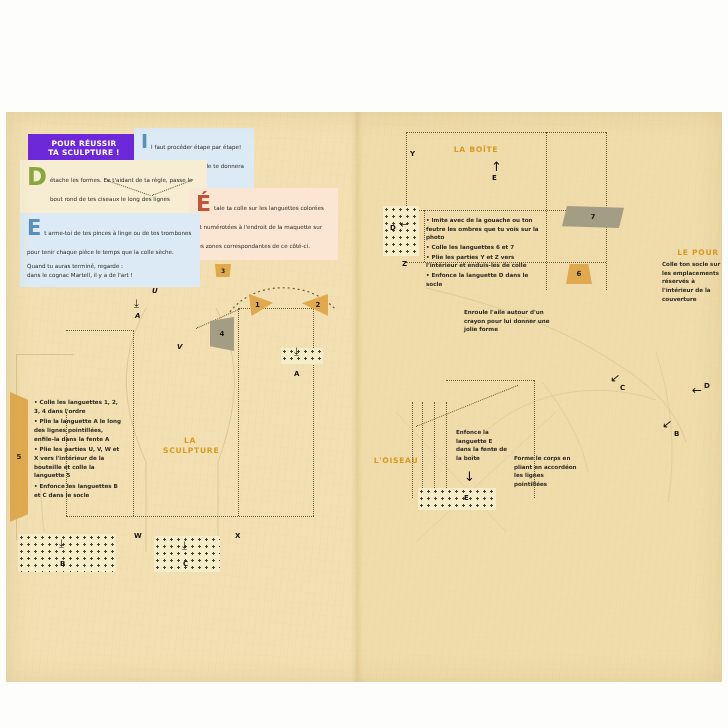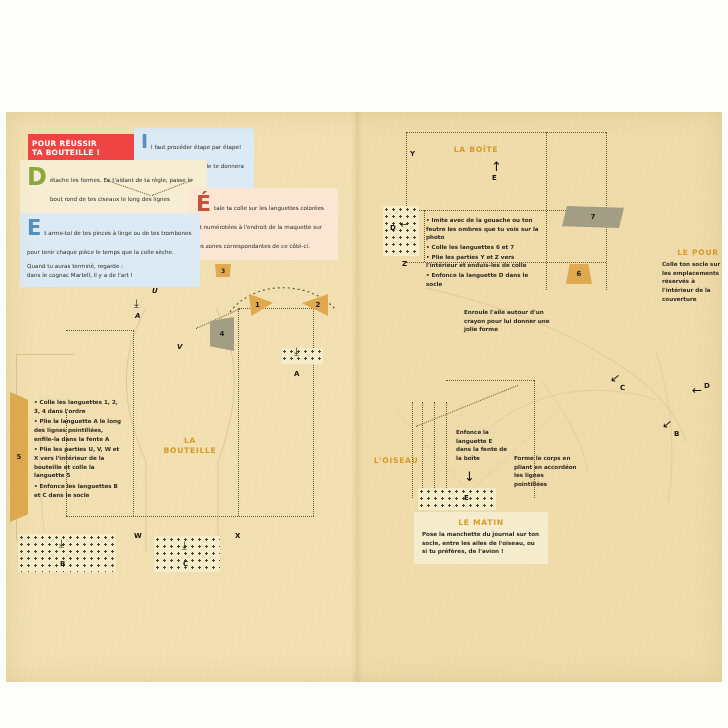--- a/index.html
+++ b/index.html
@@ -30,23 +30,23 @@
   }
   .grain{
     position:absolute;inset:0;pointer-events:none;opacity:.5;
     background-image:
       repeating-linear-gradient(96deg, rgba(205,176,118,.10) 0 1px, rgba(0,0,0,0) 1px 7px),
       repeating-linear-gradient(4deg, rgba(205,176,118,.07) 0 1px, rgba(0,0,0,0) 1px 11px);
   }
 
   
   .banner{
-    position:absolute;background:#ef4444;color:#fff;
+    position:absolute;background:#6d28d9;color:#fff;
     font-family:"DejaVu Sans", sans-serif;font-weight:bold;
-    text-align:left;line-height:1.25;letter-spacing:.3px;
+    text-align:center;line-height:1.25;letter-spacing:.3px;
     box-shadow:2px 2px 0 rgba(168,110,18,.35);
   }
   .tipbox{position:absolute;}
   .blue{background:#dbeaf4;}
   .cream{background:#f6edd2;}
   .peach{background:#fae6d3;}
 
   .dropcap{
     float:left;font-weight:bold;line-height:.84;
     margin:0 3px 0 0;
@@ -103,21 +103,21 @@
 <div class="stage">
 
   <div class="spread">
     <div class="page page-left"></div>
     <div class="page page-right"></div>
     <div class="grain"></div>
     <div class="gutter"></div>
 
     <div class="banner" style="left:22px;top:22px;width:104px;padding:5px 4px;font-size:7.4px;">
       <span>POUR RÉUSSIR</span><br>
-      <span>TA BOUTEILLE !</span>
+      <span>TA SCULPTURE !</span>
     </div>
 
     <div class="tipbox blue" style="left:128px;top:16px;width:106px;padding:6px 7px 7px 7px;">
       <span class="dropcap dc-blue" style="font-size:19px;">I</span>
       <span class="small">l faut procéder étape par étape! Étudie bien la photo! Elle te donnera les clefs de la réussite!</span>
     </div>
 
     <div class="tipbox cream" style="left:14px;top:48px;width:172px;padding:7px 8px 8px 7px;">
       <span class="dropcap dc-green" style="font-size:24px;">D</span>
       <span class="small">étache les formes. En t'aidant de ta règle, passe le bout rond de tes ciseaux le long des lignes pointillées qui t'aideront à former les plis.</span>
@@ -191,21 +191,21 @@
 
     <div class="glue" style="left:12px;top:422px;width:98px;height:38px;"></div>
     <div class="arrow" style="left:53px;top:426px;">⤓</div>
     <div class="lbl" style="left:54px;top:448px;">B</div>
 
     <div class="glue" style="left:148px;top:424px;width:66px;height:36px;"></div>
     <div class="arrow" style="left:176px;top:428px;">⤓</div>
     <div class="lbl" style="left:177px;top:448px;">C</div>
 
     <div class="sect-title" style="left:157px;top:324px;width:54px;line-height:1.35;">
-      <span>LA BOUTEILLE</span>
+      <span>LA SCULPTURE</span>
     </div>
 
     <div class="note" style="left:28px;top:286px;width:90px;">
       <div class="smallb">
         • <span>Colle les languettes 1, 2, 3, 4 dans l'ordre</span>
       </div>
       <div class="smallb" style="margin-top:2px;">
         • <span>Plie la languette A le long des lignes pointillées, enfile-la dans la fente A</span>
       </div>
       <div class="smallb" style="margin-top:2px;">
@@ -305,23 +305,17 @@
     <div class="arrow" style="left:656px;top:306px;font-size:12px;transform:rotate(-40deg);">←</div>
     <div class="lbl" style="left:668px;top:318px;">B</div>
 
     <div class="sect-title" style="left:664px;top:136px;width:56px;">
       <span>LE POUR</span>
     </div>
     <div class="note smallb" style="left:656px;top:148px;width:66px;">
       <span>Colle ton socle sur les emplacements réservés à l'intérieur de la couverture</span>
     </div>
 
-    <div class="note" style="left:408px;top:400px;width:118px;background:#f5ecce;padding:6px 8px 8px 8px;">
-      <div class="sect-title" style="position:static;text-align:center;margin-bottom:3px;">
-        <span>LE MATIN</span>
-      </div>
-      <div class="smallb">Pose la manchette du journal sur ton socle, entre les ailes de l'oiseau, ou si tu préfères, de l'avion !</div>
-    </div>
 
     <div class="edge-shadow"></div>
   </div>
 
 </div>
 
 </body></html>

